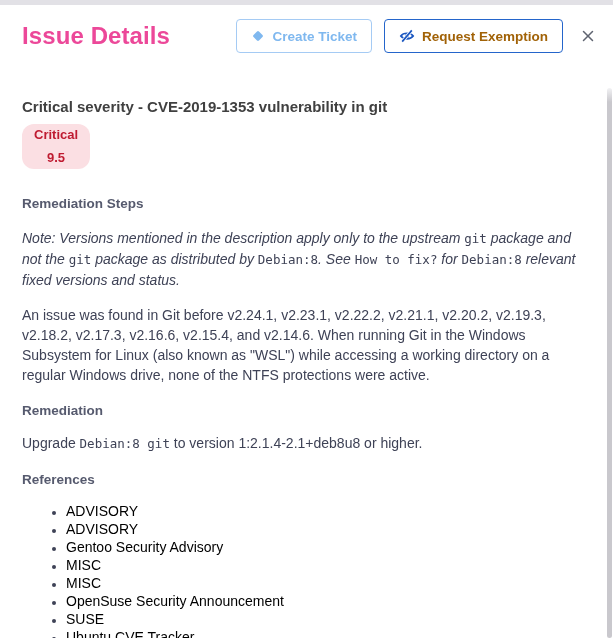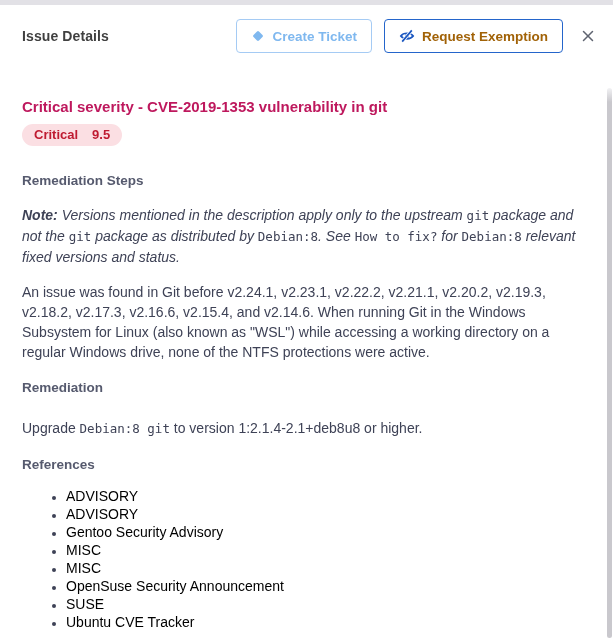--- a/index.html
+++ b/index.html
@@ -14,23 +14,23 @@
     height: 5px;
     background: #e2e1e6;
   }
   
   .panel-header {
     display: flex;
     align-items: center;
     padding: 14px 14px 0 22px;
   }
   .panel-title {
-    font-size: 14px;
-    font-weight: 700;
-    color: #404040;
+    font-size: 24px;
+    font-weight: 700;
+    color: #ec4899;
     letter-spacing: 0.1px;
     flex: 0 0 auto;
   }
   .header-actions {
     margin-left: auto;
     display: flex;
     align-items: center;
     gap: 12px;
   }
   .btn {
@@ -64,60 +64,61 @@
     align-items: center;
   }
   
   .content {
     padding: 0 20px 0 22px;
   }
   .issue-title {
     margin-top: 45px;
     font-size: 15px;
     font-weight: 700;
-    color: #be185d;
+    color: #404040;
   }
   .severity-badge {
     display: inline-flex;
     align-items: center;
-    gap: 14px;
+    gap: 8px;
     margin-top: 9px;
     background: #fbdfe3;
     color: #bf1b31;
     font-size: 13px;
     font-weight: 700;
     padding: 3px 12px 4px 12px;
     border-radius: 12px;
+    flex-direction: column;
   }
   .section-heading {
     font-size: 13.5px;
     font-weight: 700;
     color: #565a6e;
   }
   .h-remsteps { margin-top: 27px; }
   .h-nvd      { margin-top: 19px; }
   .h-rem      { margin-top: 18px; }
   .h-refs     { margin-top: 18px; }
   .body-text {
     font-size: 14px;
     line-height: 20px;
     color: #3e4256;
   }
   .note {
     margin-top: 17px;
     font-style: italic;
   }
-  .note .seg-bold { font-weight: 700; }
+  .note .seg-bold { font-weight: 400; }
   .mono {
     font-family: "DejaVu Sans Mono", monospace;
     font-style: normal;
     font-size: 12.5px;
   }
   .description { margin-top: 15px; }
-  .upgrade-line { margin-top: 23px; margin-bottom: 15px; }
+  .upgrade-line { margin-top: 15px; margin-bottom: 15px; }
   .ref-list {
     margin-top: 15px;
     padding-left: 44px;
   }
   .ref-list li {
     font-size: 14px;
     line-height: 18px;
     color: #3e4256;
   }
   .ref-list li::marker { color: #3e4256; font-size: 12px; }

